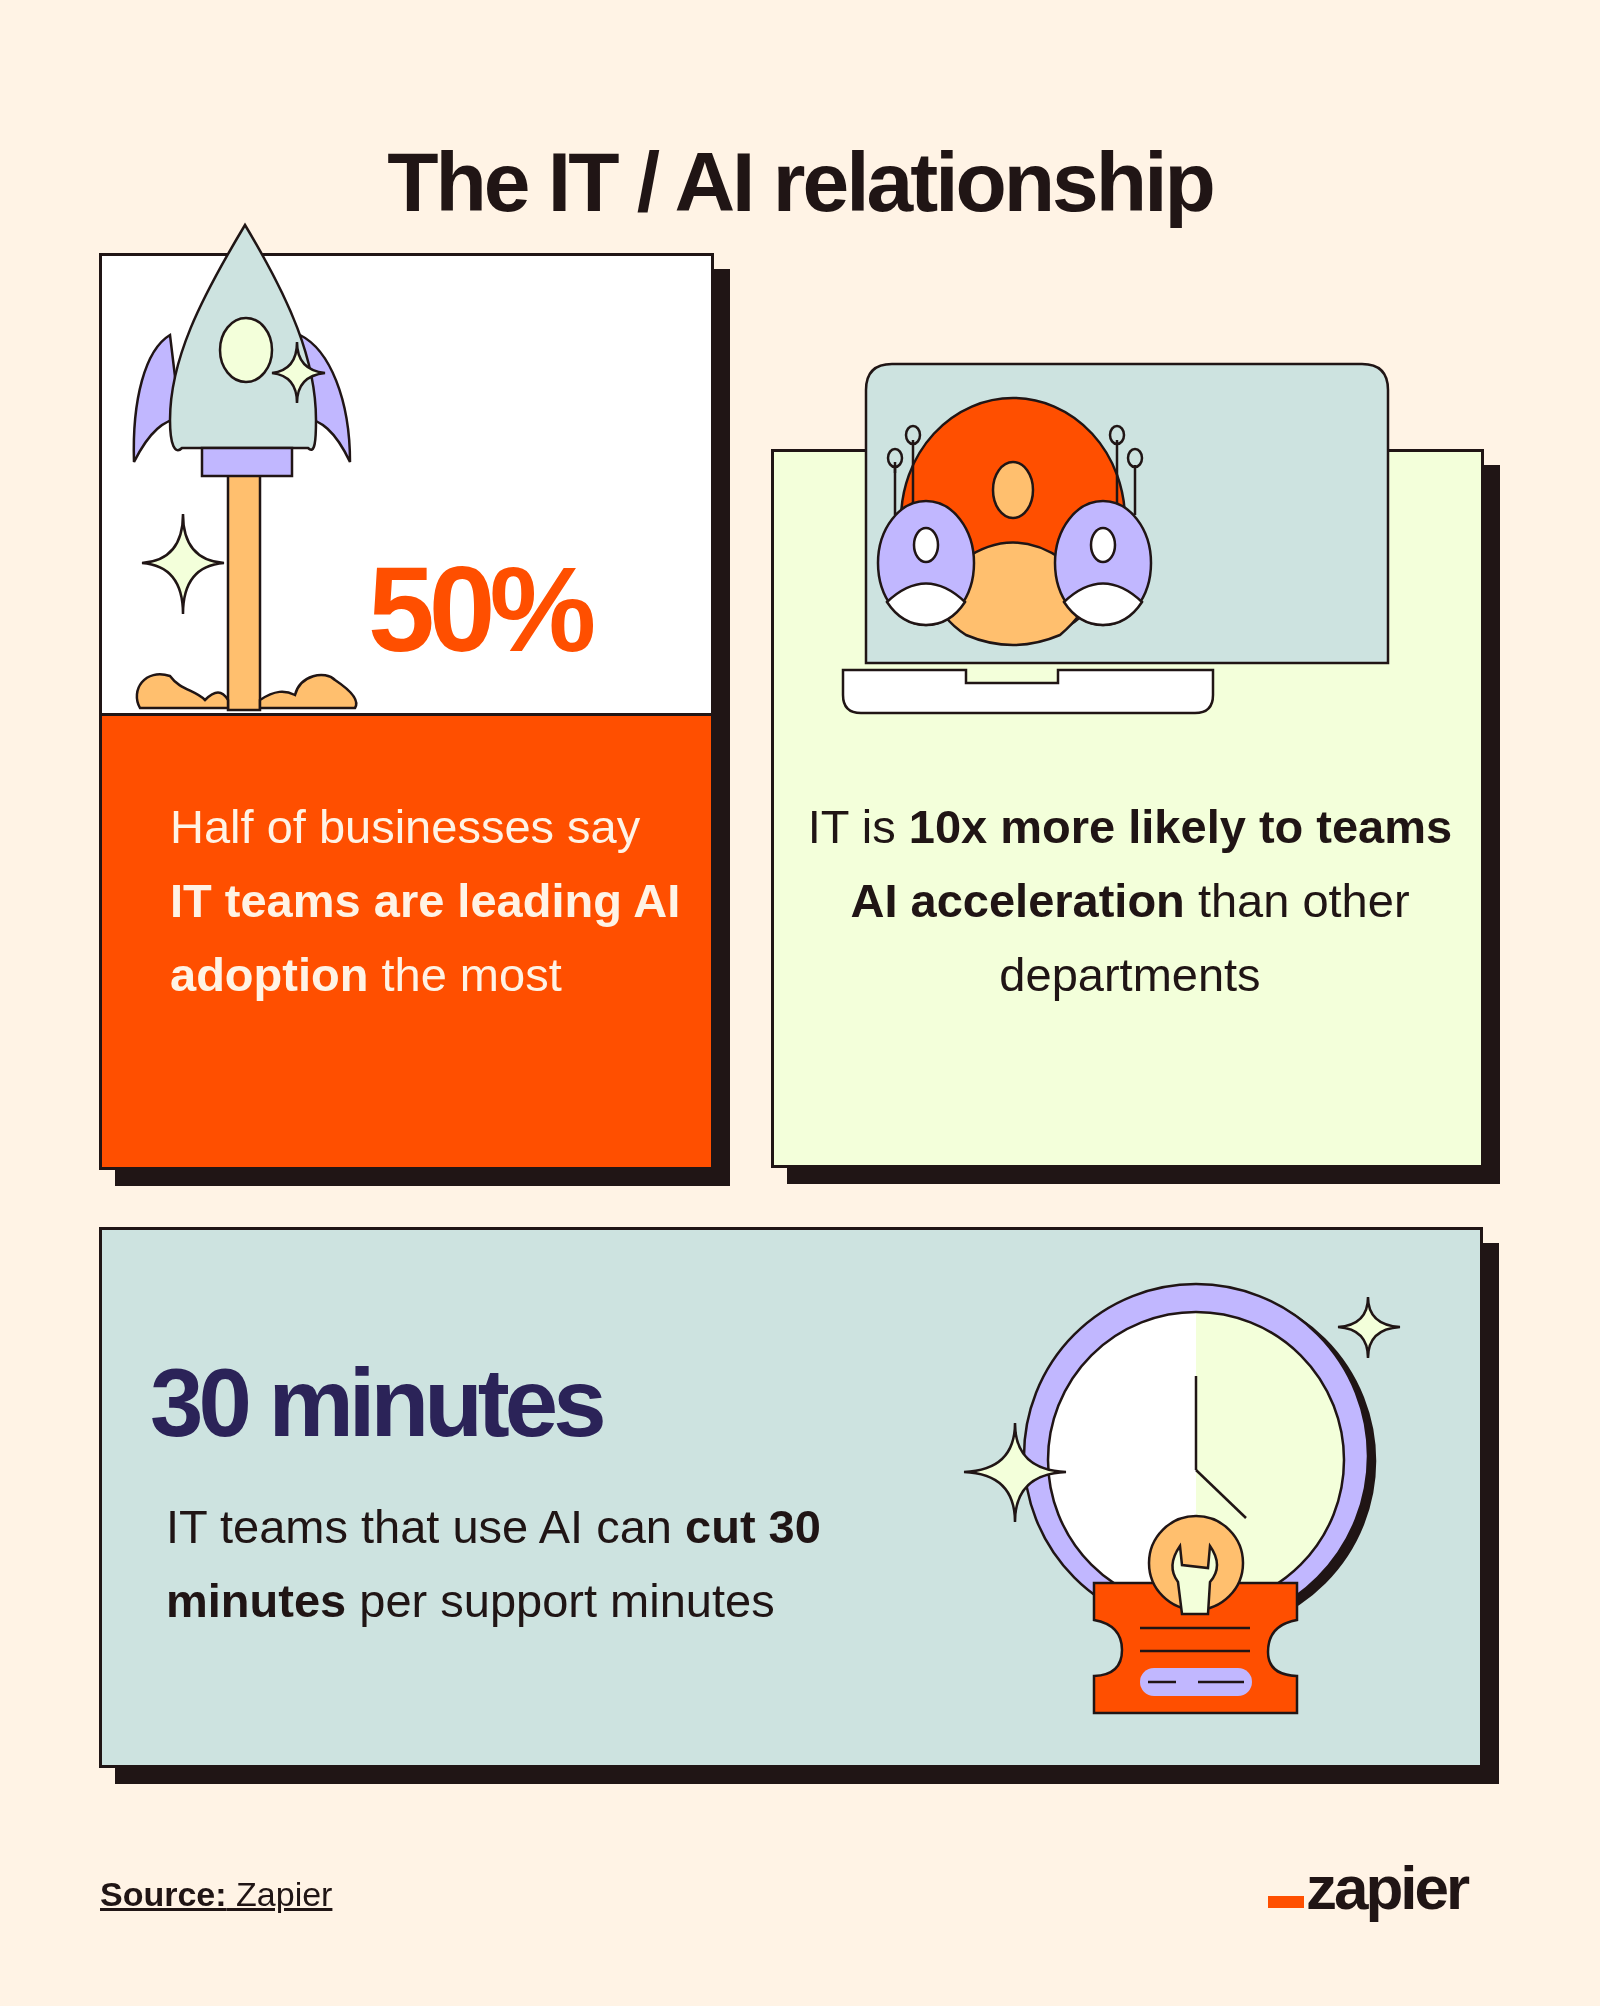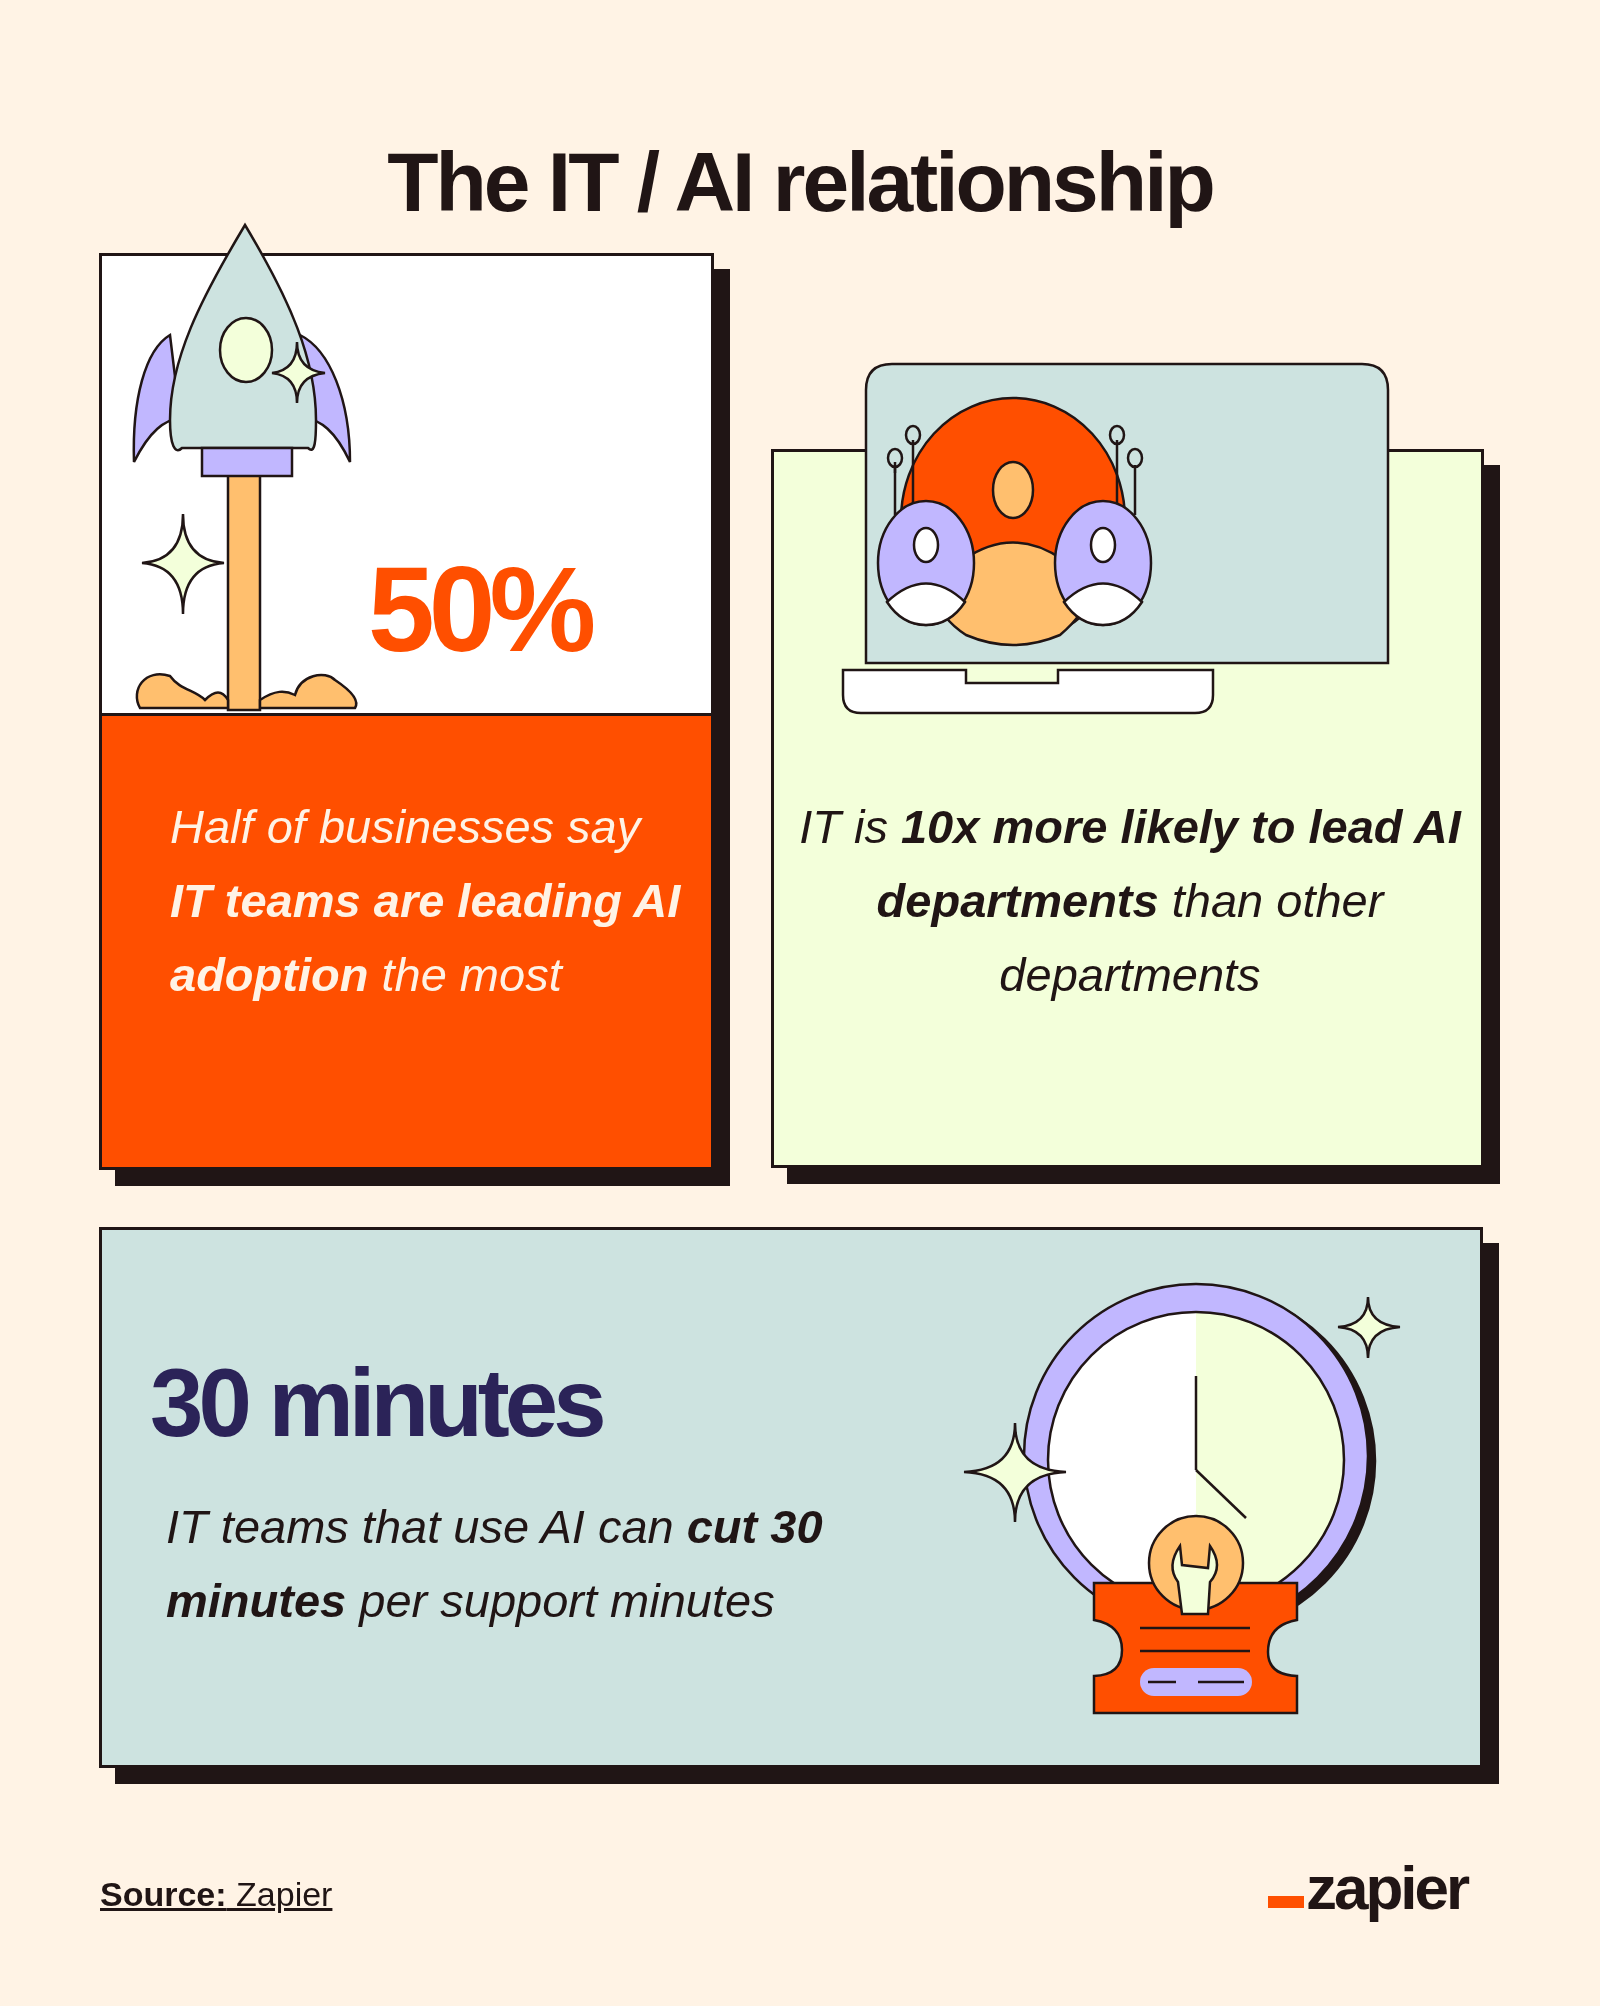--- a/index.html
+++ b/index.html
@@ -18,21 +18,21 @@
   .card { position:absolute; border:3px solid #201515; box-sizing:border-box; }
   .card1 { left:99px; top:253px; width:615px; height:917px; background:#FFFFFF; overflow:hidden; }
   .card1 .orange { position:absolute; left:0; right:0; top:457px; bottom:0; background:#FF4F00; border-top:3px solid #201515; }
   .card2 { left:771px; top:449px; width:713px; height:719px; background:#F3FFDA; }
   .card3 { left:99px; top:1227px; width:1384px; height:541px; background:#CDE3E0; }
 
   .stat50 {
     position:absolute; left:368px; top:530px; font-size:120px; font-weight:700;
     color:#FF4F00; letter-spacing:-6px;margin-top:10px;
   }
-  .body-text { font-size:47px; line-height:74px;font-style:italic; }
+  .body-text { font-size:47px; line-height:74px; }
   .b { font-weight:700; }
   .card1-text { position:absolute; left:170px; top:790px; width:520px; color:#FFF3E5; }
   .card2-text { position:absolute; left:780px; top:790px; width:700px; text-align:center; color:#201515; }
   .stat30 {
     position:absolute; left:150px; top:1348px; font-size:96px; font-weight:700;
     color:#2B2358; letter-spacing:-5px;
   }
   .card3-text { position:absolute; left:166px; top:1490px; width:780px; color:#201515; }
   .source { position:absolute; left:100px; top:1875px; font-size:34px; color:#201515;text-decoration:underline; }
   .logo { position:absolute; left:1268px; top:1858px; height:60px; display:flex; align-items:flex-end; }
@@ -103,21 +103,21 @@
     <ellipse cx="926" cy="545" rx="12" ry="17" fill="#FFFFFF"></ellipse>
     <path d="M887,602 Q926,565 965,602 Q950,625 926,625 Q902,625 887,602 Z" fill="#FFFFFF"></path>
 
     <ellipse cx="1103" cy="563" rx="48" ry="62" fill="#C1B7FF"></ellipse>
     <ellipse cx="1103" cy="545" rx="12" ry="17" fill="#FFFFFF"></ellipse>
     <path d="M1064,602 Q1103,565 1142,602 Q1127,625 1103,625 Q1079,625 1064,602 Z" fill="#FFFFFF"></path>
   </g>
 </svg>
 
 <div class="card2-text body-text">
-  <span>IT is </span><span class="b">10x more likely to lead AI departments</span><span> than other departments</span>
+  <span>IT is </span><span class="b">10x more likely to teams AI acceleration</span><span> than other departments</span>
 </div>
 
 <div class="shadow" style="left:115px;top:1243px;width:1384px;height:541px;"></div>
 <div class="card card3"></div>
 
 <div class="stat30">30 minutes</div>
 <div class="card3-text body-text">
   <span>IT teams that use AI can </span><span class="b">cut 30 minutes</span><span> per support minutes</span>
 </div>
 

